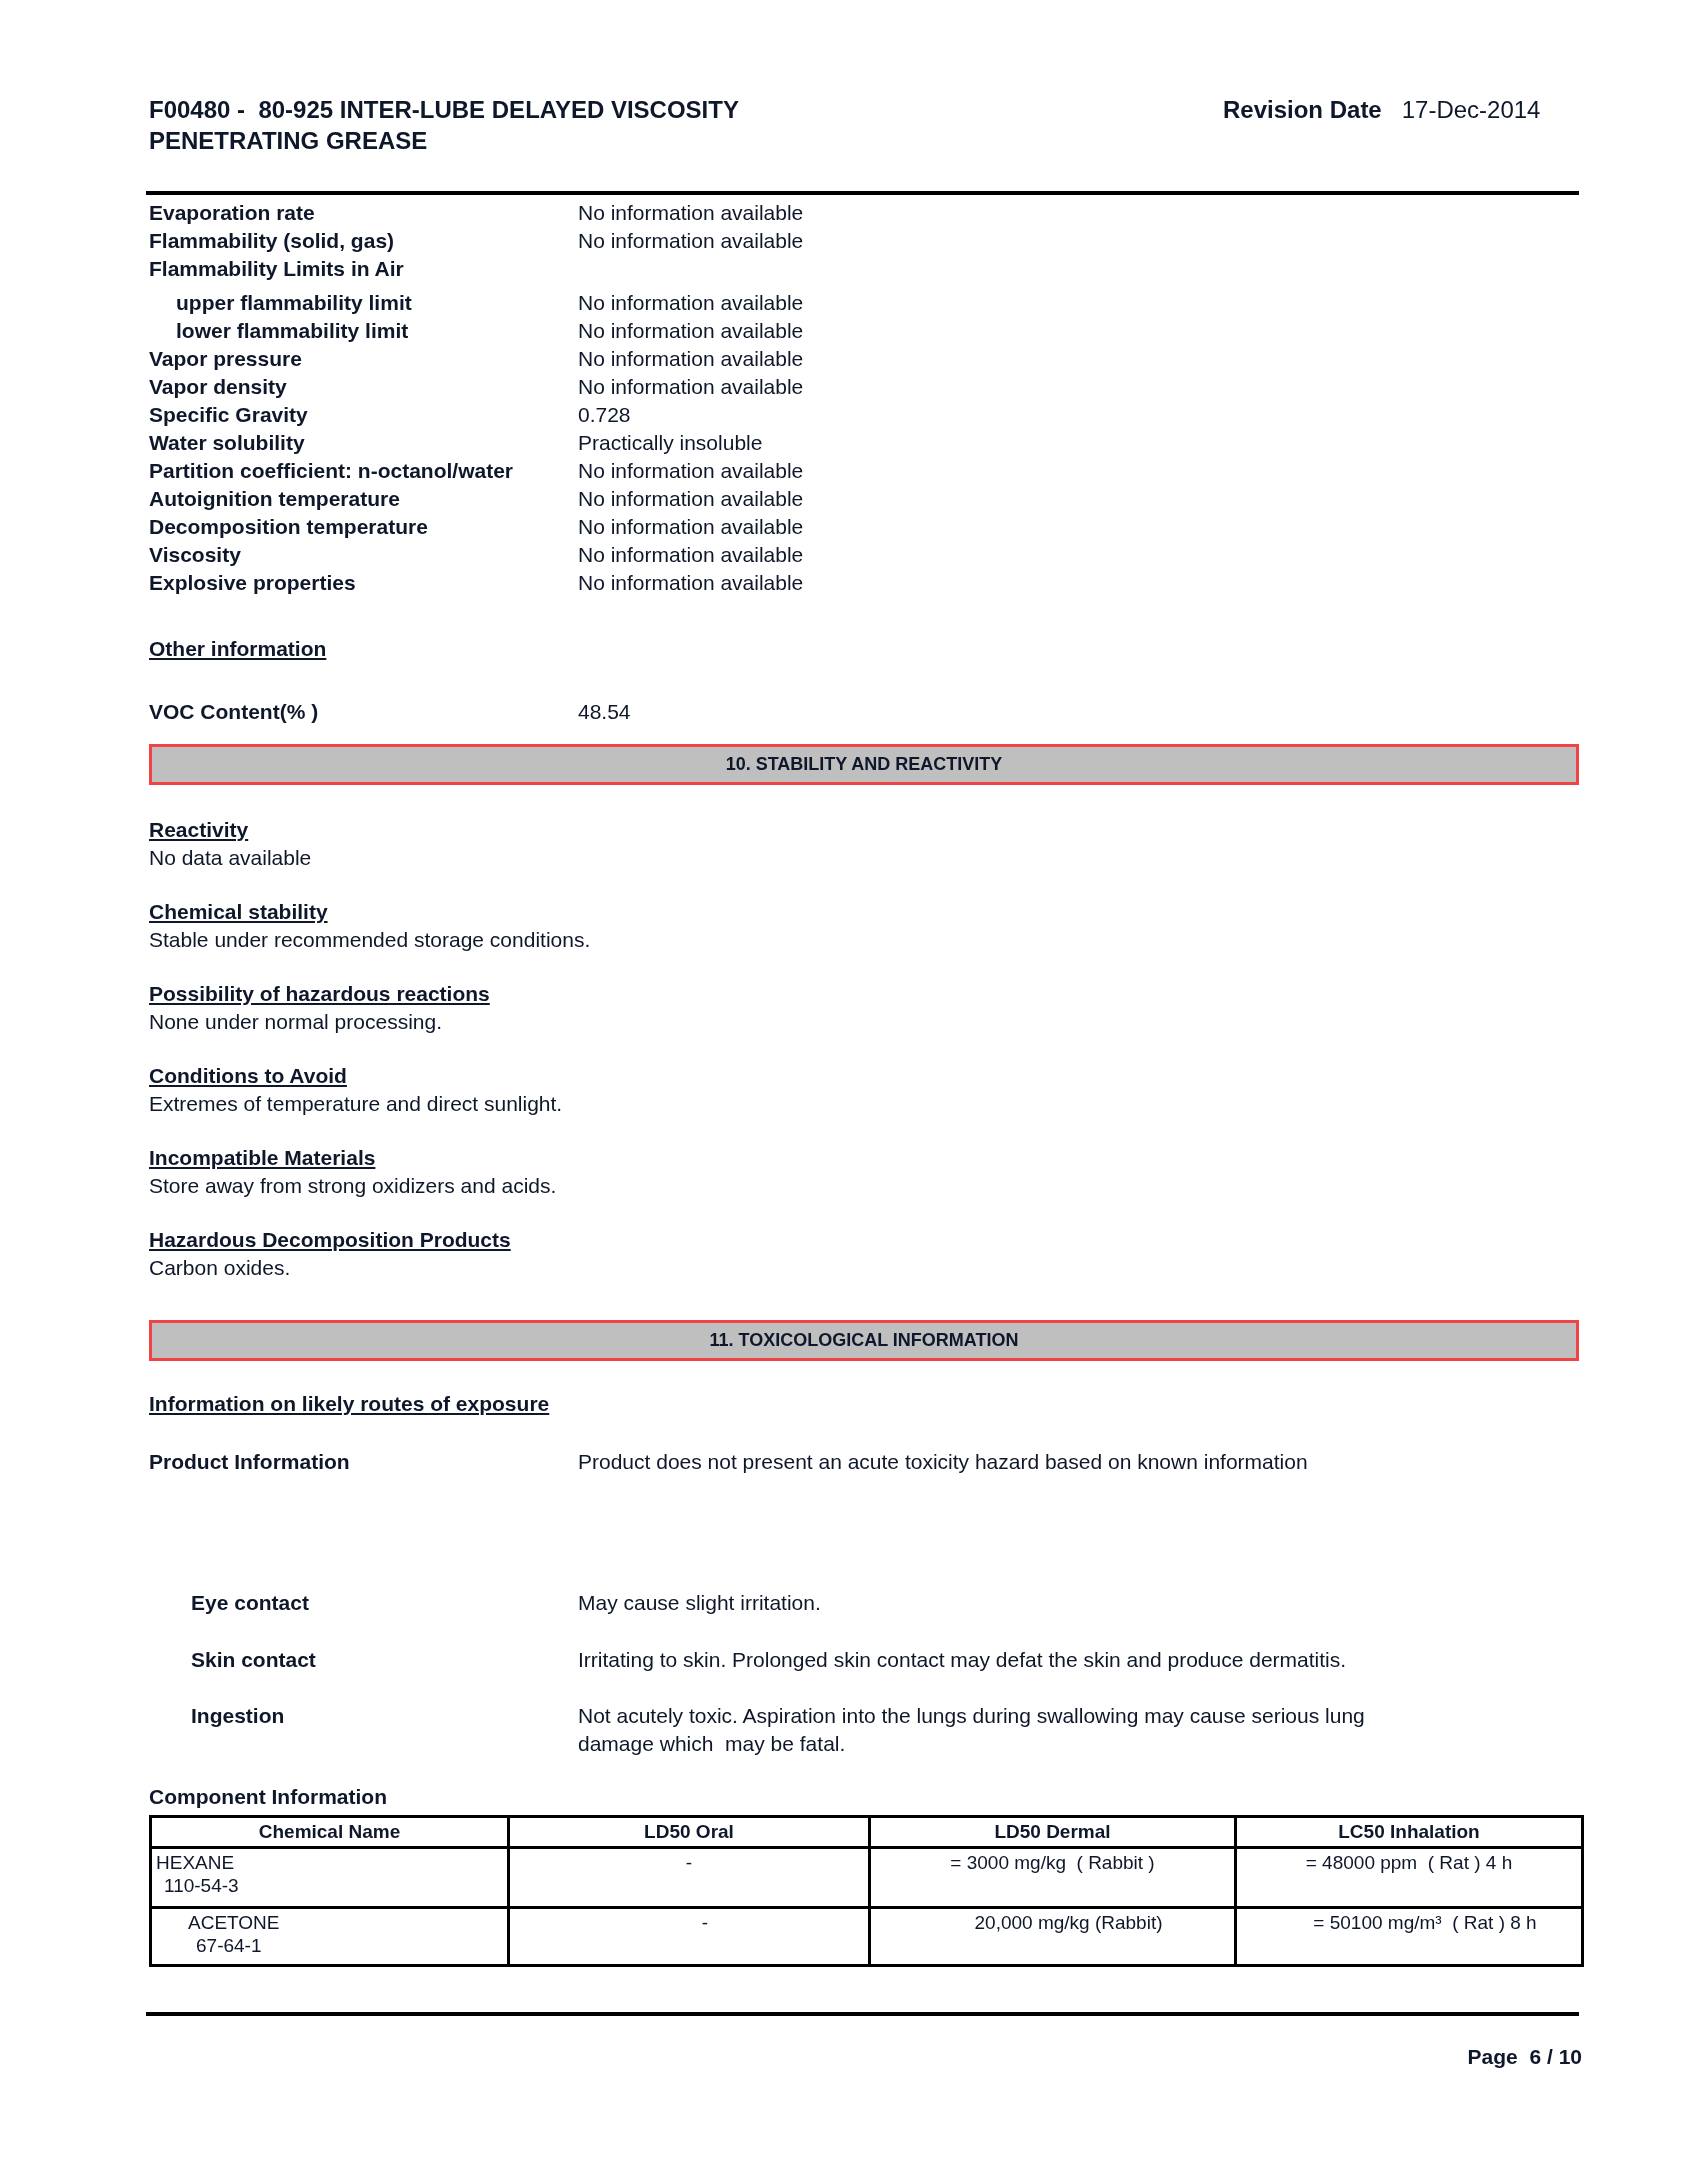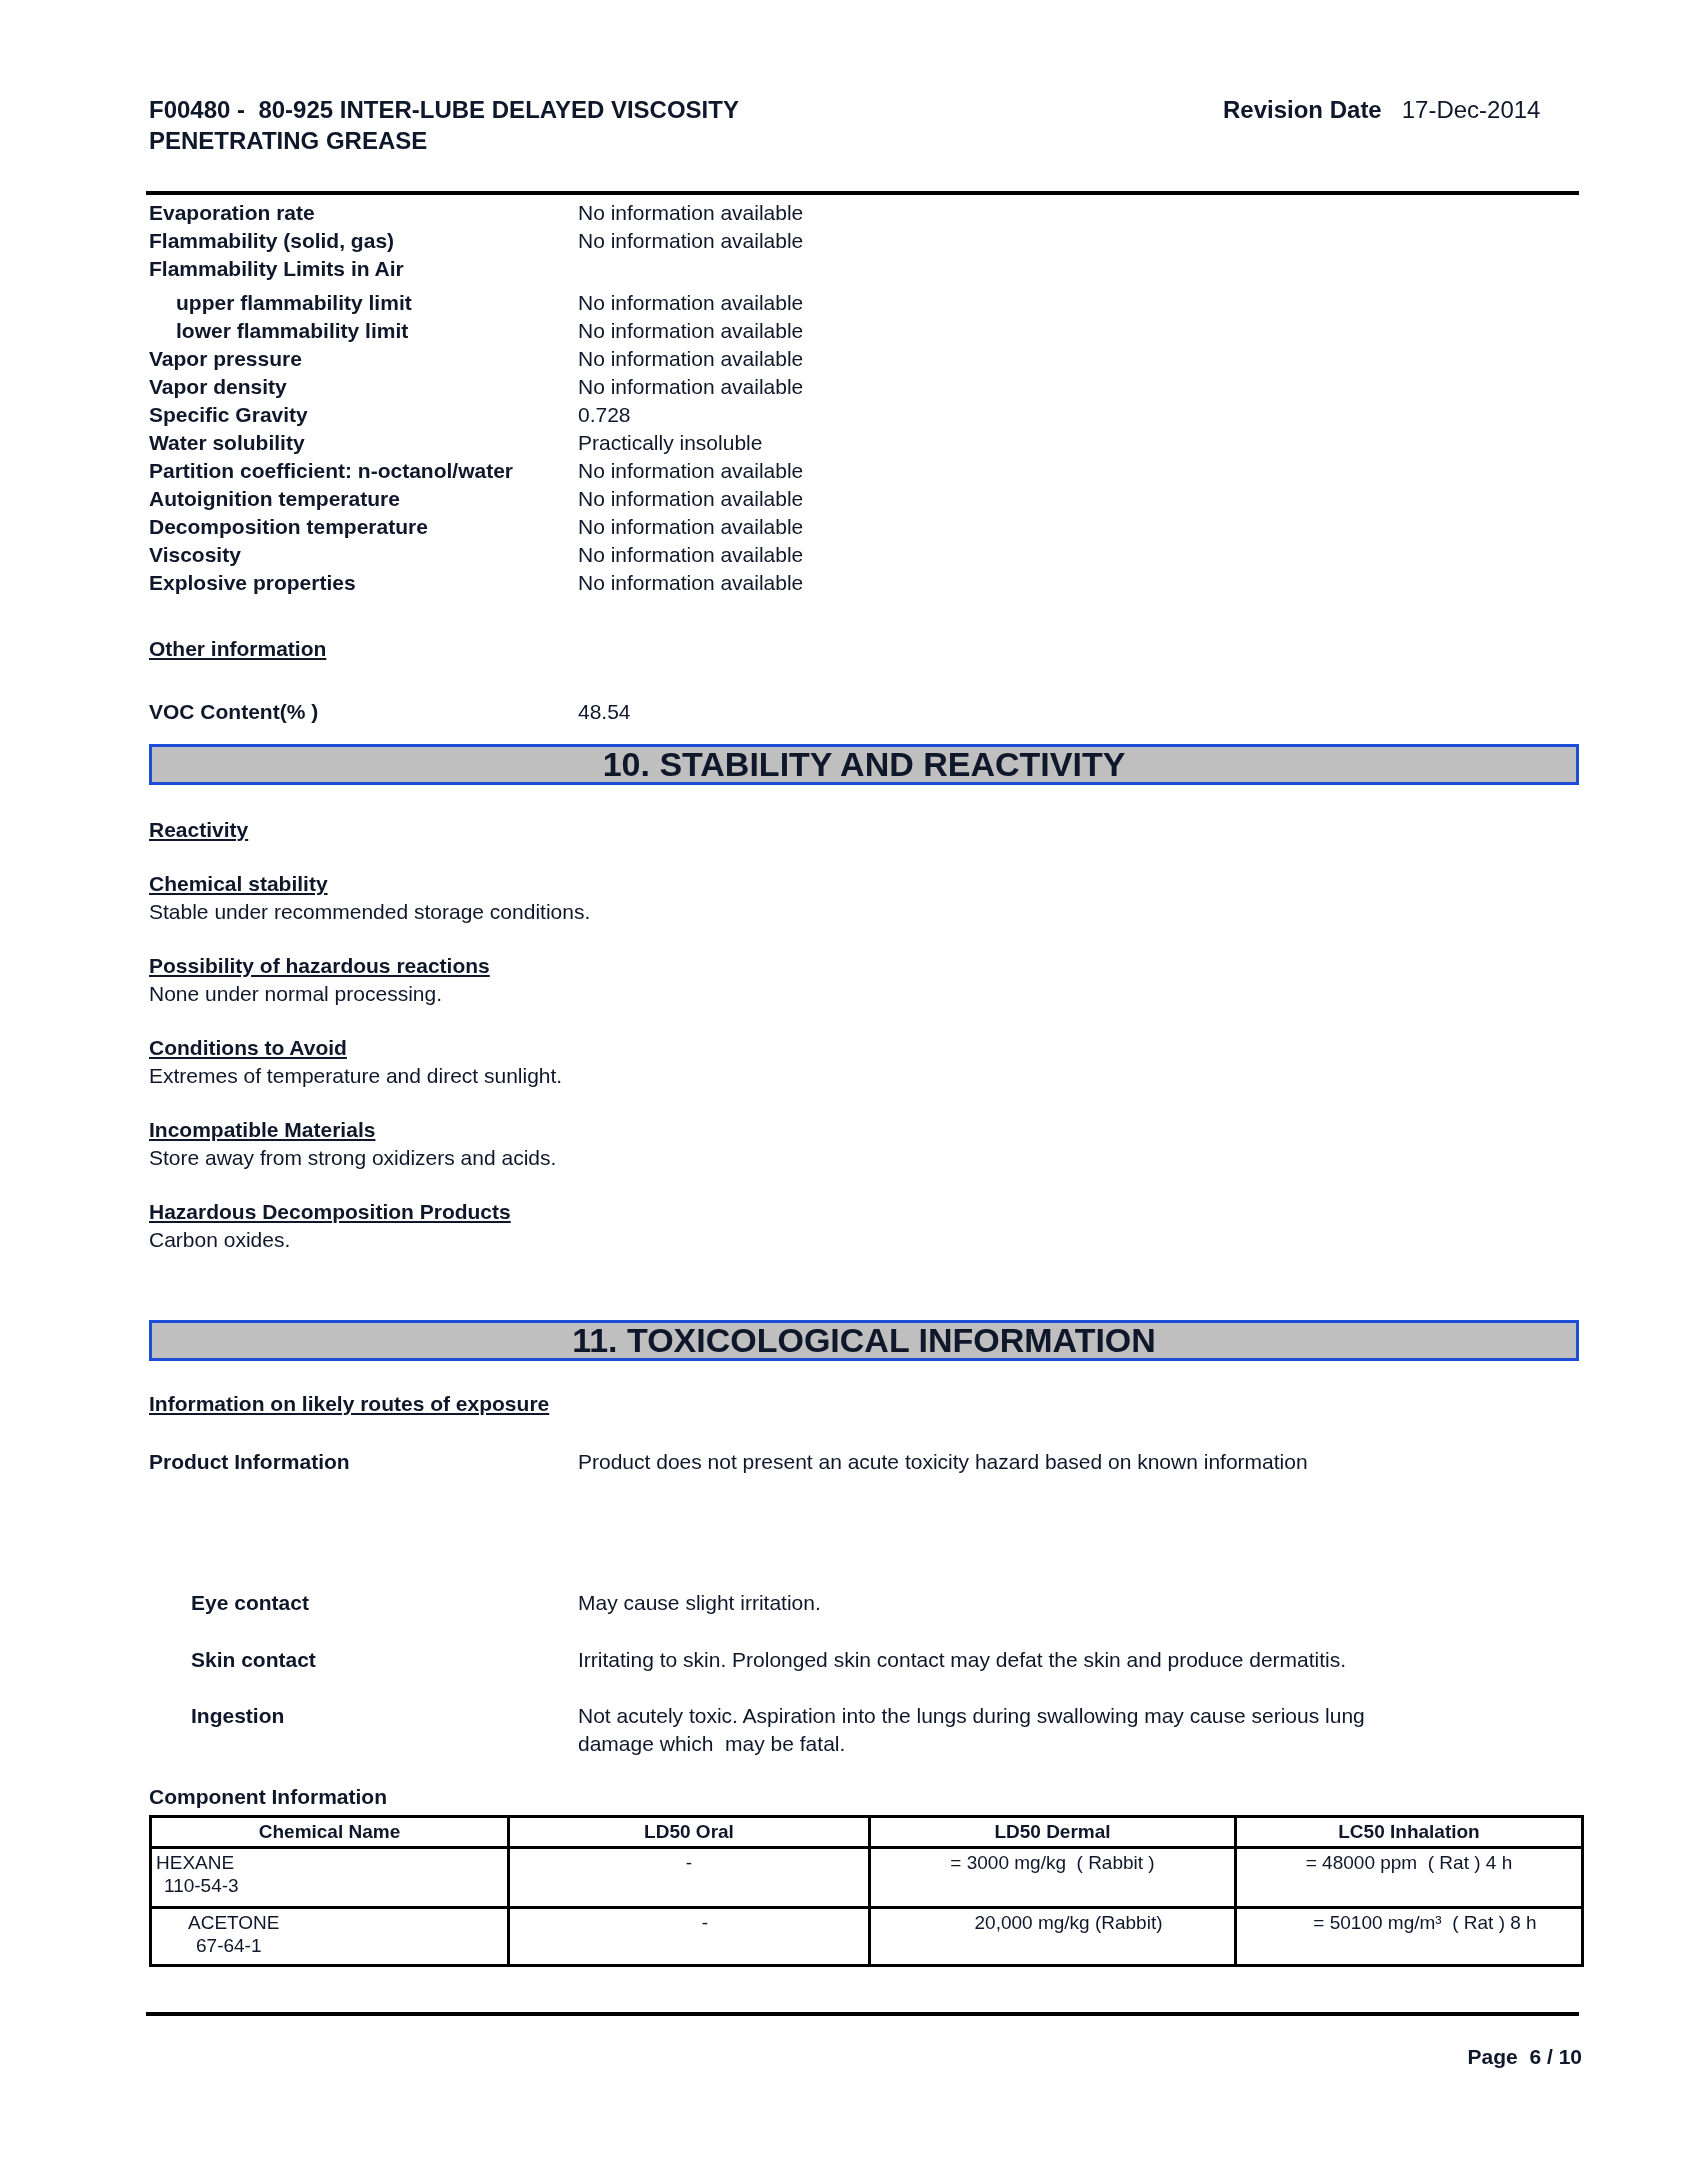--- a/index.html
+++ b/index.html
@@ -31,23 +31,23 @@
   .prop-row.indent .prop-label{padding-left:27px;width:402px;}
   .prop-value{flex:1;}
 
   .other-heading{left:149px;top:635px;font-size:21px;font-weight:bold;text-decoration:underline;line-height:28px;}
   .voc-row{left:149px;top:698px;width:1433px;font-size:21px;line-height:28px;display:flex;}
   .voc-row .prop-label{width:429px;}
 
   
   .section-banner{
     left:149px;width:1430px;height:41px;
-    background:#bfbfbf;border:3px solid #1d4ed8;box-sizing:border-box;
+    background:#bfbfbf;border:3px solid #ef4444;box-sizing:border-box;
     display:flex;align-items:center;justify-content:center;
-    font-size:34px;font-weight:bold;
+    font-size:18px;font-weight:bold;
   }
   .banner-10{top:744px;}
   .banner-11{top:1320px;}
 
   
   .subsections{left:149px;top:816px;width:1433px;font-size:21px;line-height:28px;}
   .subsection{margin-bottom:26px;}
   .sub-heading{font-weight:bold;text-decoration:underline;}
 
   
@@ -157,20 +157,21 @@
     <div class="prop-value">48.54</div>
   </div>
 
   <div class="abs section-banner banner-10">
     <span>10. STABILITY AND REACTIVITY</span>
   </div>
 
   <div class="abs subsections">
     <div class="subsection">
       <div class="sub-heading">Reactivity</div>
+      <div class="sub-body">No data available</div>
     </div>
     <div class="subsection">
       <div class="sub-heading">Chemical stability</div>
       <div class="sub-body">Stable under recommended storage conditions.</div>
     </div>
     <div class="subsection">
       <div class="sub-heading">Possibility of hazardous reactions</div>
       <div class="sub-body">None under normal processing.</div>
     </div>
     <div class="subsection">

